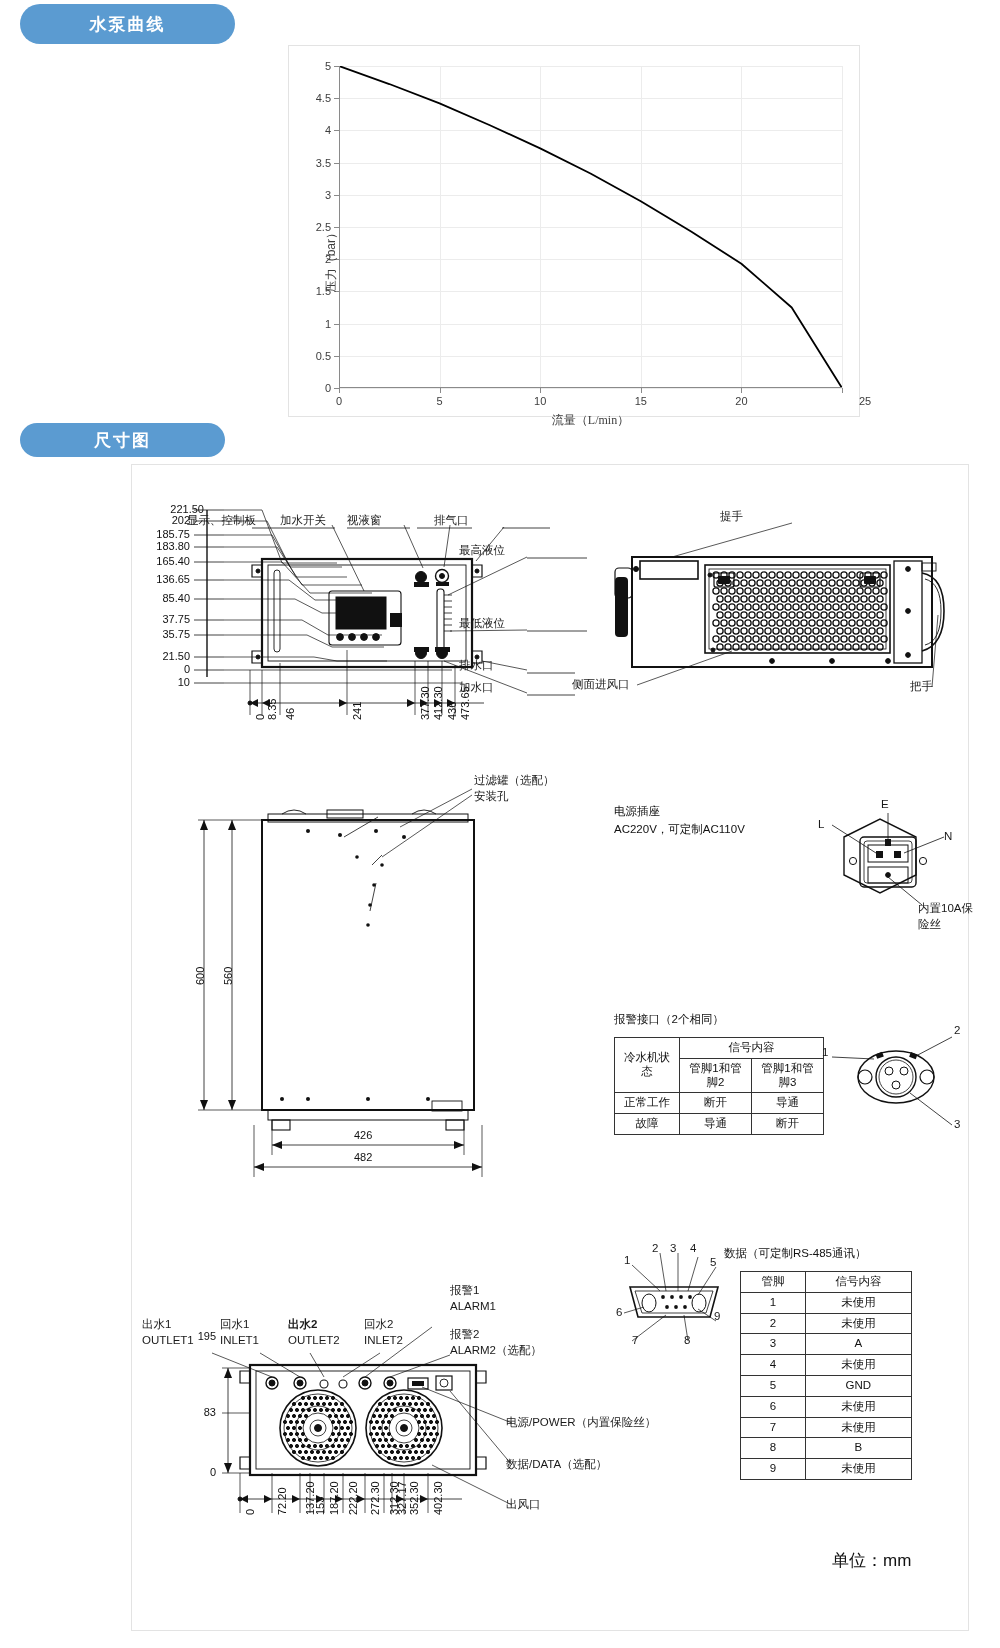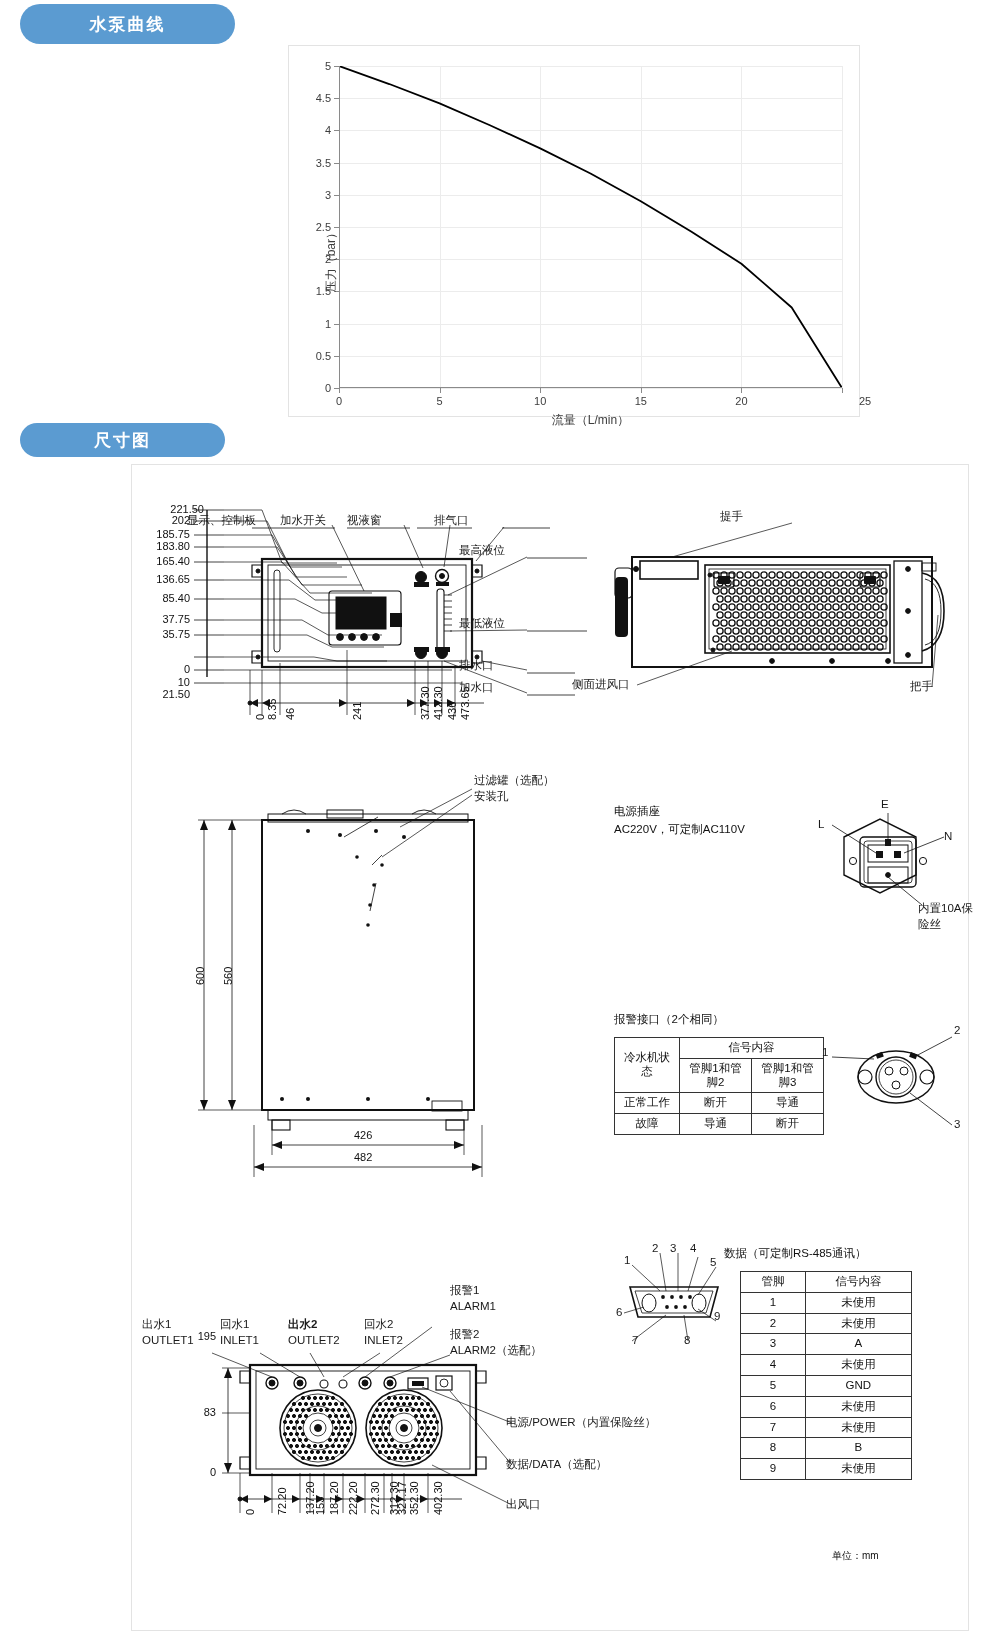--- a/index.html
+++ b/index.html
@@ -28,39 +28,39 @@
   .tick.y{width:5px;height:1px;left:-5px;}
   .tick.x{height:5px;width:1px;bottom:-5px;}
   .ytl{position:absolute;right:calc(100% + 8px);transform:translateY(-50%);
        font-size:11px;color:#3d3d3d;white-space:nowrap;}
   .xtl{position:absolute;top:calc(100% + 7px);transform:translateX(-50%);
        font-size:11px;color:#3d3d3d;white-space:nowrap;}
   .ylabel{position:absolute;left:-8px;top:50%;font-size:12px;color:#3d3d3d;
           transform:translate(-100%,-50%) rotate(-90deg);transform-origin:100% 50%;
           white-space:nowrap;}
   .xlabel{position:absolute;left:50%;top:calc(100% + 24px);font-size:12px;
-          color:#3d3d3d;transform:translateX(-50%);white-space:nowrap;}
+          color:#3d3d3d;transform:translateX(-50%);white-space:nowrap;font-family:Liberation Serif, serif;}
 
   
   .dwg{position:absolute;left:0;top:0;width:836px;height:1165px;}
   .lbl{position:absolute;font-size:11.5px;color:#1a1a1a;white-space:nowrap;
        line-height:1.25;}
   .dimnum{position:absolute;font-size:11px;color:#111;white-space:nowrap;
           transform-origin:0 0;}
   .vnum{position:absolute;font-size:11px;color:#111;white-space:nowrap;
         transform:rotate(-90deg);transform-origin:0 0;}
 
   
   table.tb{position:absolute;border-collapse:collapse;font-size:11.5px;
            background:#fff;}
   table.tb td,table.tb th{border:1px solid #333;padding:3px 6px;text-align:center;
            font-weight:normal;color:#111;line-height:1.2;}
   .tbtitle{position:absolute;font-size:11.5px;color:#111;white-space:nowrap;
            line-height:1.4;}
-  .unitnote{position:absolute;font-size:10px;color:#111;}
+  .unitnote{position:absolute;font-size:17px;color:#111;}
 </style>
 </head>
 <body>
 
 <div class="badge" id="badge-pump">
   <span>水泵曲线</span>
 </div>
 
 <div class="panel" id="chart-panel">
   <div class="chart-plot" id="plot">
@@ -903,21 +903,21 @@
 <div id="fv-left-dims">
       <div class="dimnum" style="left: 72px; top: 38px; transform: translateX(-100%);">221.50</div>
       <div class="dimnum" style="left: 58px; top: 49px; transform: translateX(-100%);">202</div>
       <div class="dimnum" style="left: 58px; top: 63px; transform: translateX(-100%);">185.75</div>
       <div class="dimnum" style="left: 58px; top: 75px; transform: translateX(-100%);">183.80</div>
       <div class="dimnum" style="left: 58px; top: 90px; transform: translateX(-100%);">165.40</div>
       <div class="dimnum" style="left: 58px; top: 108px; transform: translateX(-100%);">136.65</div>
       <div class="dimnum" style="left: 58px; top: 127px; transform: translateX(-100%);">85.40</div>
       <div class="dimnum" style="left: 58px; top: 148px; transform: translateX(-100%);">37.75</div>
       <div class="dimnum" style="left: 58px; top: 163px; transform: translateX(-100%);">35.75</div>
-      <div class="dimnum" style="left: 58px; top: 185px; transform: translateX(-100%); margin-top: 38px;">21.50</div>
+      <div class="dimnum" style="left: 58px; top: 185px; transform: translateX(-100%);">21.50</div>
       <div class="dimnum" style="left: 58px; top: 198px; transform: translateX(-100%);">0</div>
       <div class="dimnum" style="left: 58px; top: 211px; transform: translateX(-100%);">10</div>
     </div>
 
 <div id="fv-bottom-dims">
       <div class="vnum" style="left: 122px; top: 255px;">0</div>
       <div class="vnum" style="left: 134px; top: 255px;">8.35</div>
       <div class="vnum" style="left: 152px; top: 255px;">46</div>
       <div class="vnum" style="left: 219px; top: 255px;">241</div>
       <div class="vnum" style="left: 287px; top: 255px;">377.30</div>

